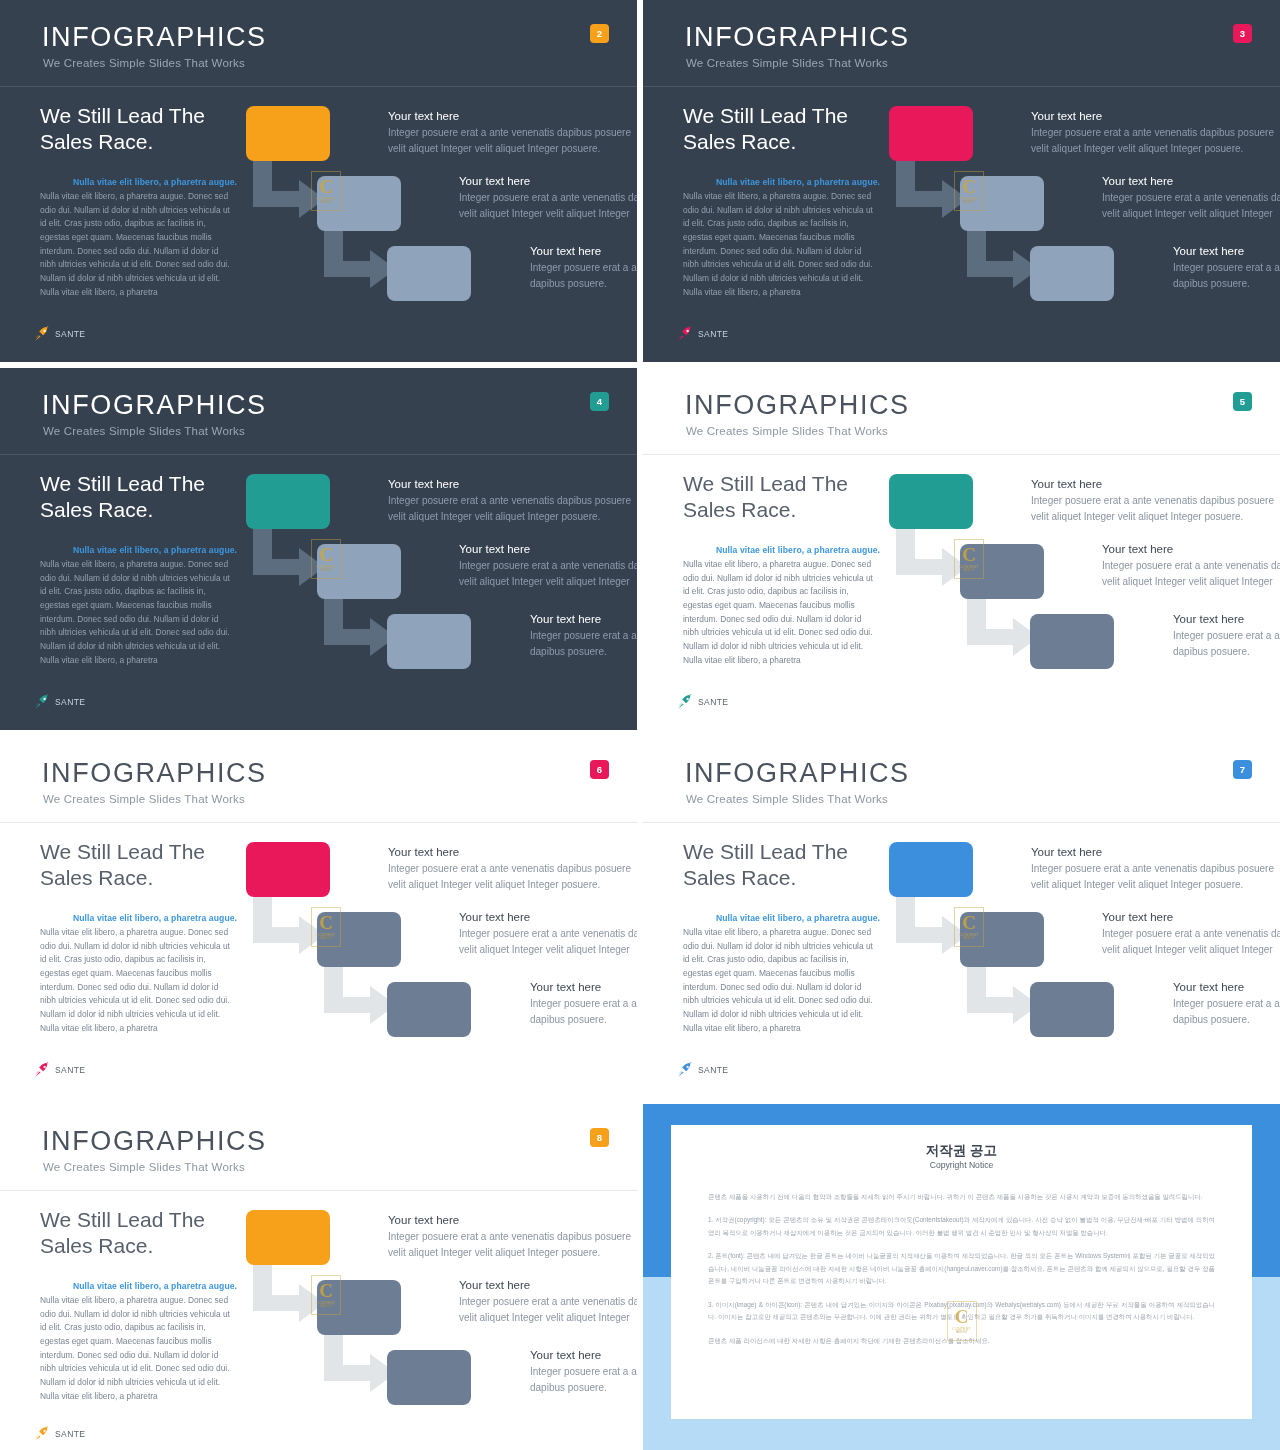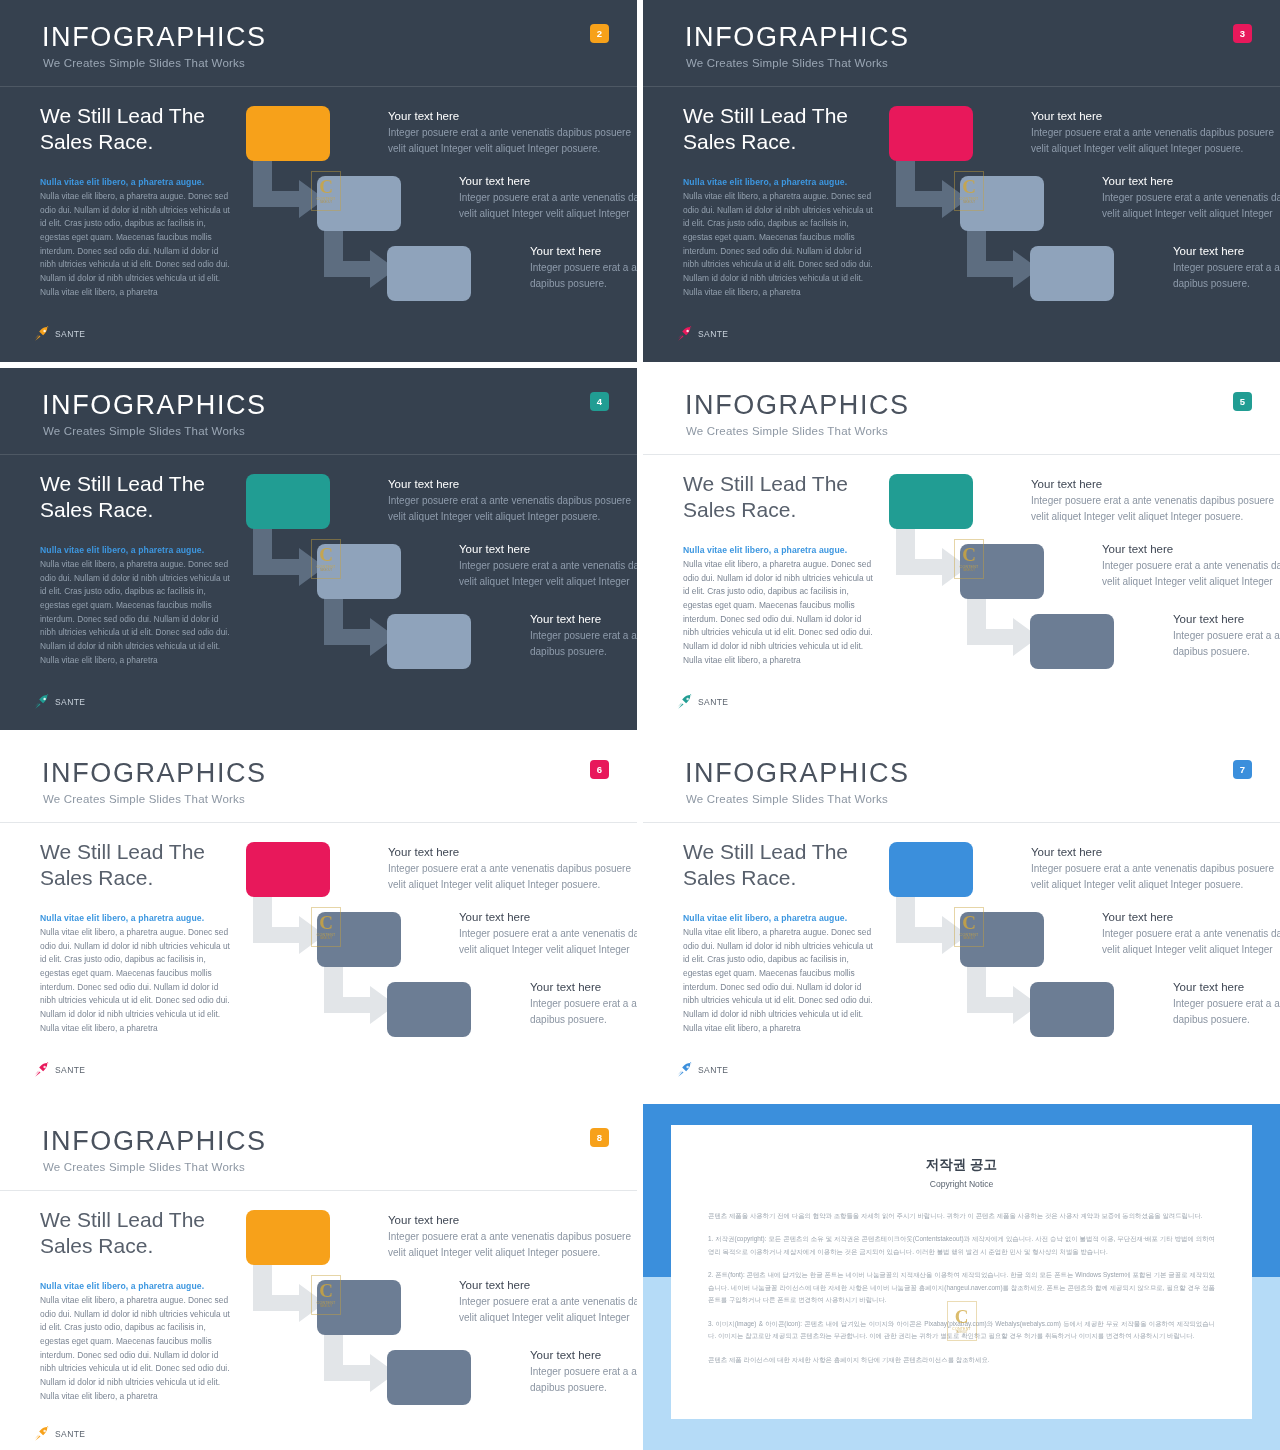--- a/index.html
+++ b/index.html
@@ -108,20 +108,21 @@
     font-weight: 400;
   }
   .kicker {
     position: absolute;
     left: 40px; top: 177px;
     width: 230px;
     font-size: 8.6px;
     font-weight: 700;
     color: #3d97e0;
     letter-spacing: 0.1px;
+    text-align: center;
   }
   .body-copy {
     position: absolute;
     left: 40px; top: 190px;
     width: 190px;
     font-size: 8.4px;
     line-height: 1.63;
   }
 
   
@@ -229,27 +230,26 @@
   .copy-paper {
     position: absolute;
     left: 28px; right: 28px; top: 21px; bottom: 43px;
     background: #ffffff;
   }
   .copy-h1 {
     text-align: center;
     font-size: 13.5px;
     font-weight: 700;
     color: #3b4450;
-    margin-top: 31px;
+    margin-top: 17px;
   }
   .copy-h2 {
     text-align: center;
     font-size: 8.6px;
     color: #59636f;
-    margin-top: 5px;
   }
   .copy-body {
     margin: 21px 37px 0 37px;
   }
   .copy-p {
     font-size: 6.4px;
     line-height: 1.95;
     color: #9aa3ad;
     margin-bottom: 11px;
     text-align: justify;

